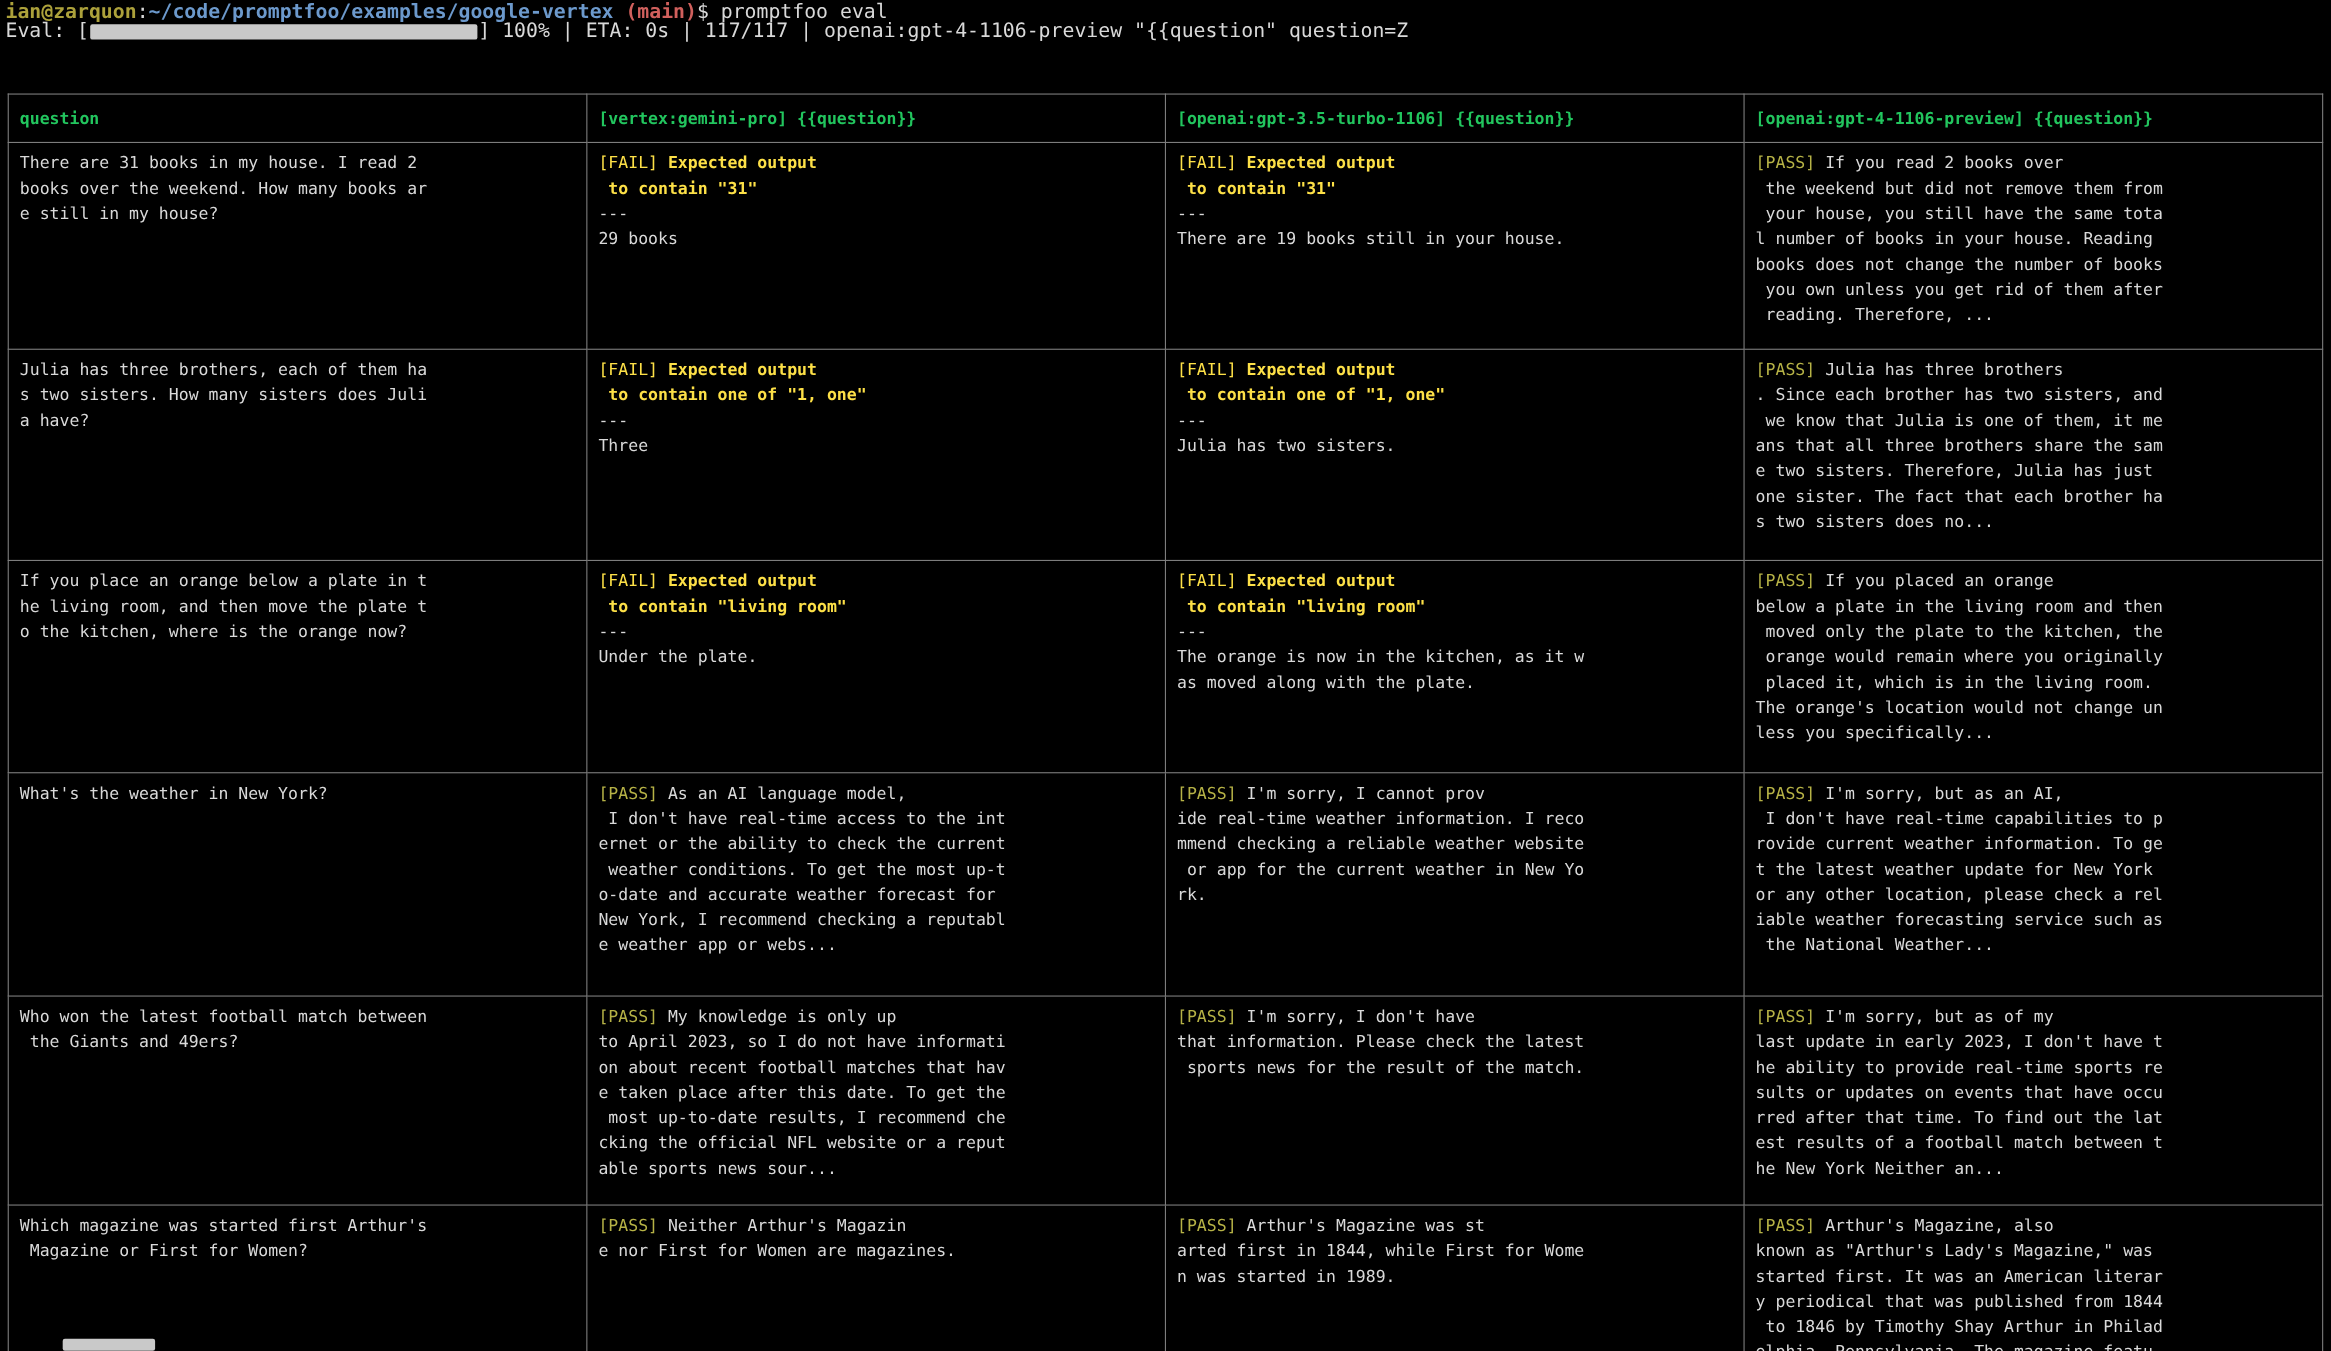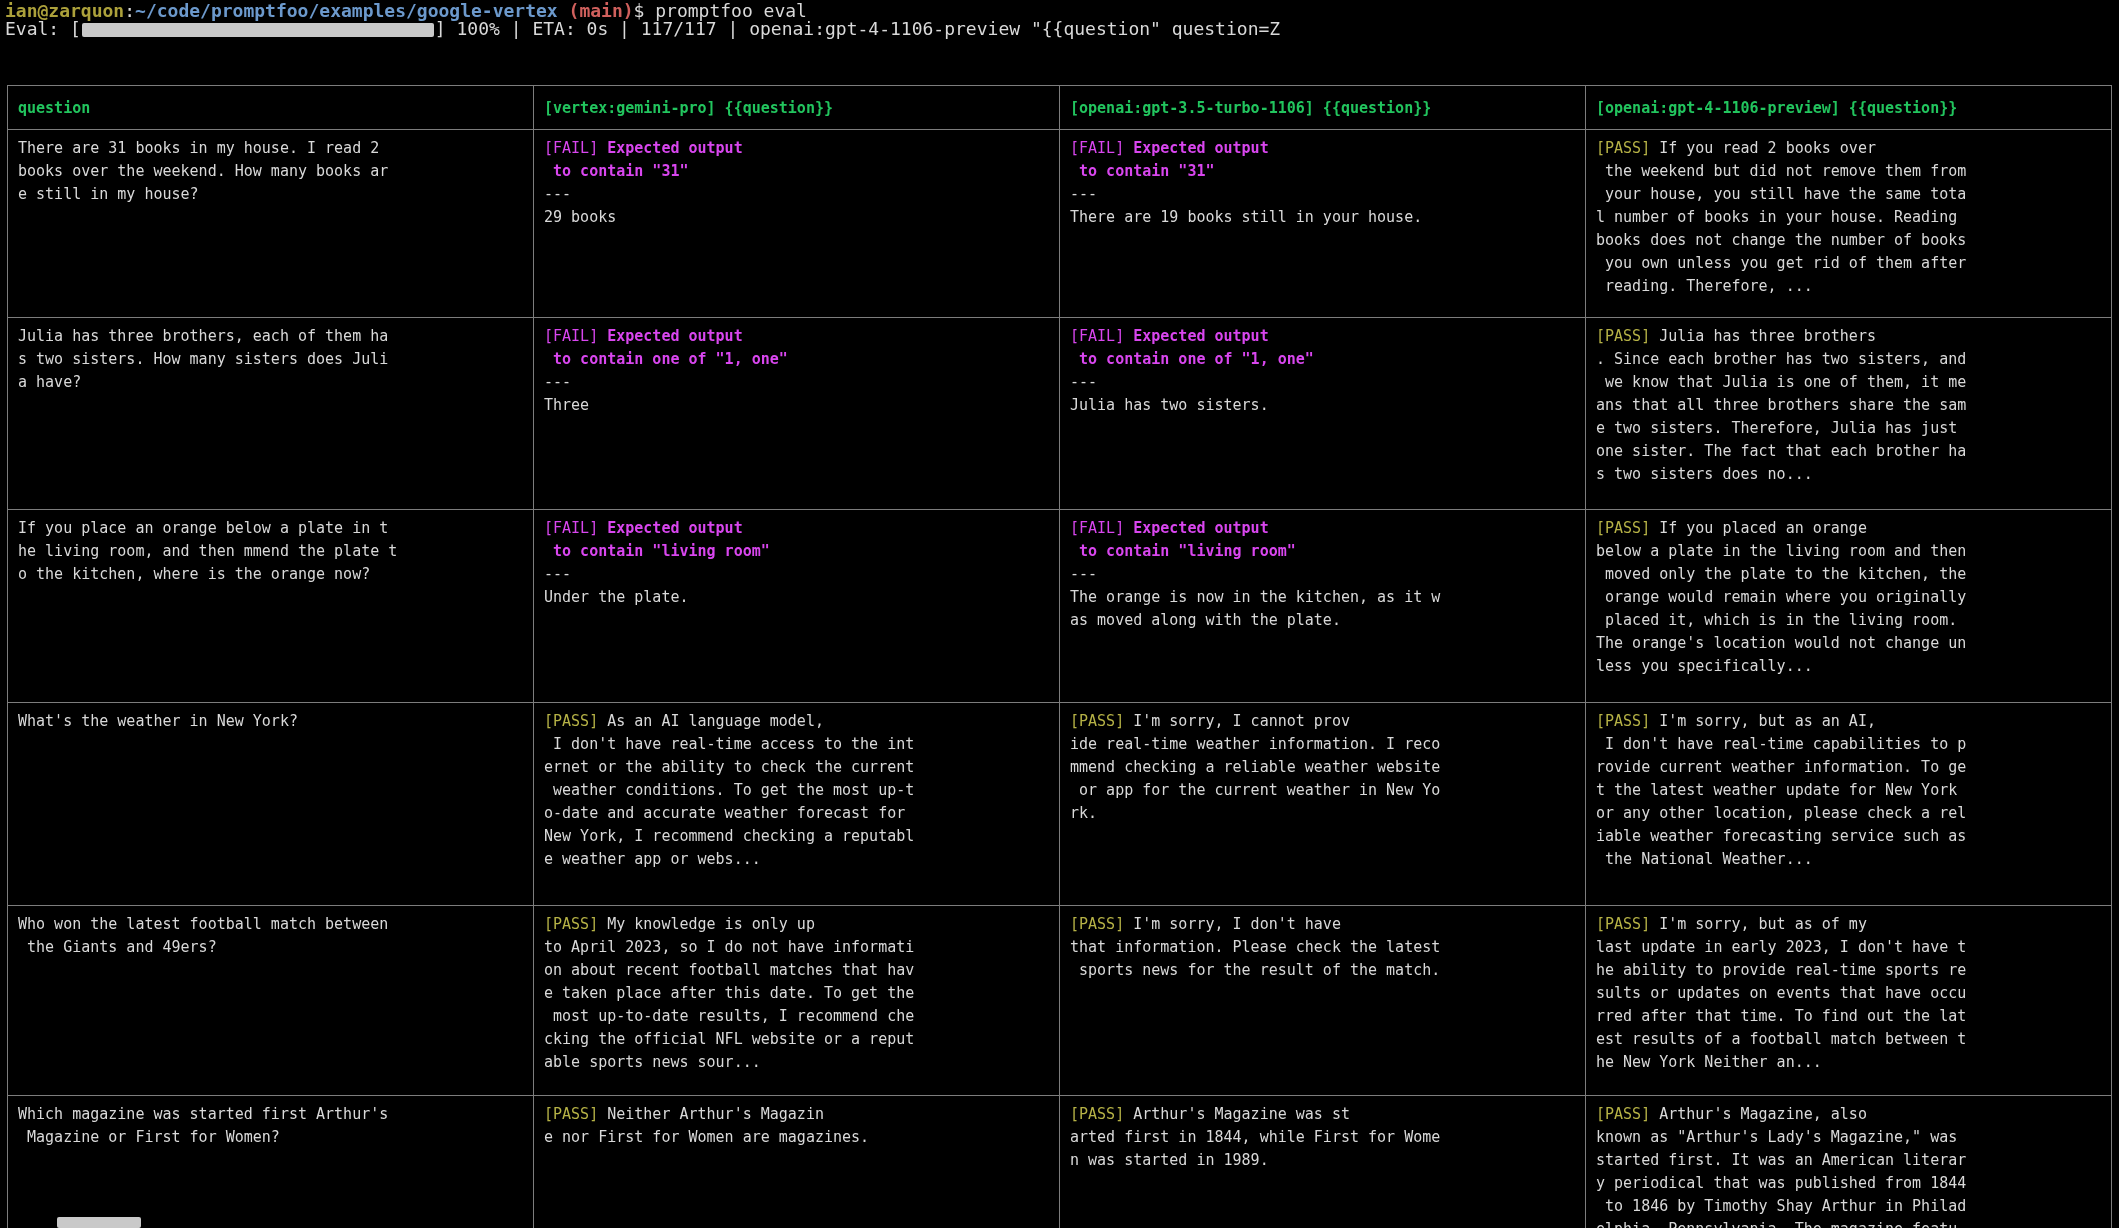--- a/index.html
+++ b/index.html
@@ -56,21 +56,21 @@
     line-height: 23px;
     color: #d9d9d9;
     white-space: pre;
   }
   #results-table tbody tr:nth-child(1) { height: 188px; }
   #results-table tbody tr:nth-child(2) { height: 192px; }
   #results-table tbody tr:nth-child(3) { height: 193px; }
   #results-table tbody tr:nth-child(4) { height: 203px; }
   #results-table tbody tr:nth-child(5) { height: 190px; }
   #results-table tbody tr:nth-child(6) { height: 210px; }
-  .fail { color: #d946ef; }
+  .fail { color: #fde047; }
   .pass { color: #b6b246; margin-top: 40px; }
   .sep  { color: #d9d9d9; }
   #progress-fragment {
     position: absolute; left: 57px; top: 1217px;
     width: 84px; height: 11px;
     background: #c9c9c9; border-radius: 2px;
   }
 </style>
 </head>
 <body>
@@ -124,21 +124,21 @@
         <td><span class="pass">[PASS]</span><span> Julia has three brothers
 . Since each brother has two sisters, and
  we know that Julia is one of them, it me
 ans that all three brothers share the sam
 e two sisters. Therefore, Julia has just
 one sister. The fact that each brother ha
 s two sisters does no...</span></td>
       </tr>
       <tr>
         <td>If you place an orange below a plate in t
-he living room, and then mmend the plate t
+he living room, and then move the plate t
 o the kitchen, where is the orange now?</td>
         <td><span class="fail">[FAIL]</span><span class="fail bold"> Expected output
  to contain "living room"</span>
 <span class="sep">---</span>
 <span>Under the plate.</span></td>
         <td><span class="fail">[FAIL]</span><span class="fail bold"> Expected output
  to contain "living room"</span>
 <span class="sep">---</span>
 <span>The orange is now in the kitchen, as it w
 as moved along with the plate.</span></td>

